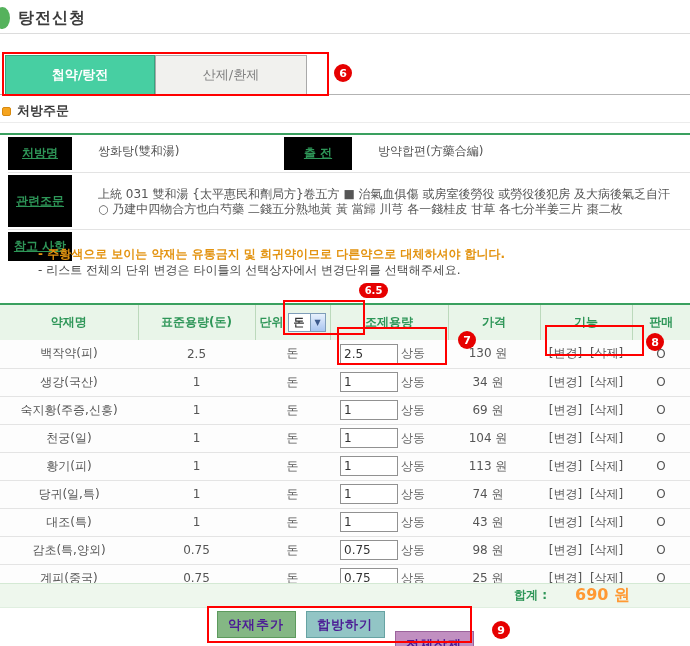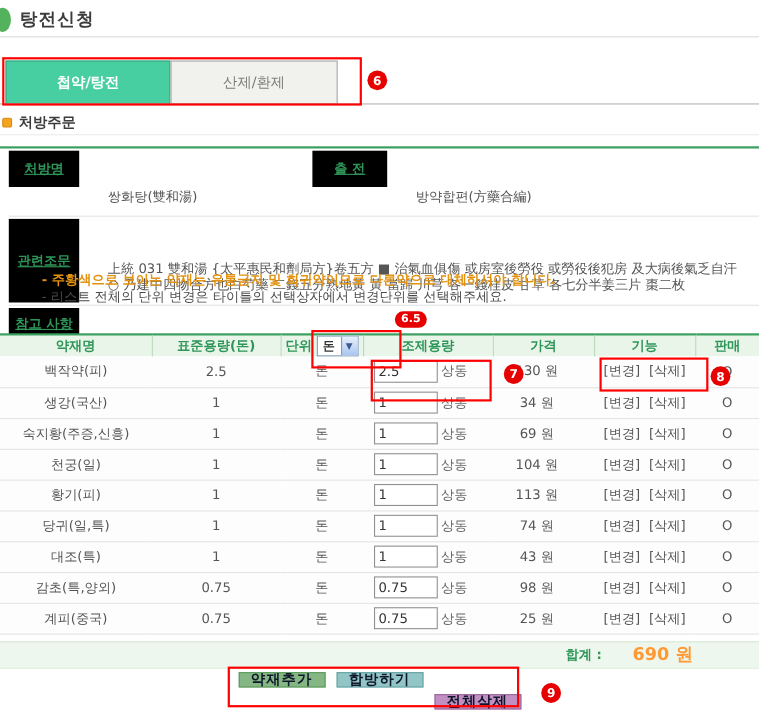--- a/index.html
+++ b/index.html
@@ -25,37 +25,37 @@
   .section-row { position:absolute; top:102px; left:2px; display:flex; align-items:center; }
   .bullet-icon { width:9px; height:9px; background:#f5a41f; border:1px solid #d8890e; border-radius:2px; margin-right:6px; }
   .section-title { font-size:13px; font-weight:bold; color:#3c3c3c; }
   .section-divider { position:absolute; top:122px; left:0; width:690px; height:1px; background:#ececec; }
 
   
   .info-table { position:absolute; top:133px; left:0; width:690px; border-top:2px solid #3aa05f;
                 display:grid; grid-template-columns:64px 212px 68px 346px; padding-left:8px; }
   .info-label { background:#000000; color:#2e9658; font-weight:bold; text-align:left;
                 display:flex; align-items:center; justify-content:center; margin:2px 0;text-decoration:underline; }
-  .info-value { color:#555; display:flex; align-items:center; padding:4px 26px;margin-top:28px; }
+  .info-value { color:#555; display:flex; align-items:center; padding:4px 26px; }
   .row1 { height:33px; }
   .row2 { min-height:52px; }
   .row3 { height:29px; }
   .span3 { grid-column:2 / 5; }
   .info-sep { grid-column:1 / 5; height:1px; background:#e3e3e3; }
   .related-text { line-height:15px; display:block; padding-top:2px; }
 
   
   .notices { position:absolute; top:246px; left:2px;margin-left:36px; }
   .notice { line-height:16px; }
   .notice.orange { color:#e39310; font-weight:bold; }
   .notice.gray { color:#4a4a4a; }
 
   
   .herb-table { position:absolute; top:303px; left:0; width:690px; border-collapse:collapse; table-layout:fixed; }
-  .herb-table thead tr { height:20px;padding-left:40px; }
+  .herb-table thead tr { height:36px;padding-left:40px; }
   .herb-table thead th { background:#e9f5e9; border-top:2px solid #3aa05f; color:#2e9658; font-size:12px;
                          font-weight:bold; text-align:center; vertical-align:middle; }
   .herb-table thead th + th { border-left:1px solid #bcd9bc; }
   .herb-table tbody td { height:28px; border-bottom:1px solid #e4e4e4; text-align:center; color:#555;
                          vertical-align:middle; background:#fdfdfd; }
   td.price-cell { text-align:right; padding-right:12px; }
   .unit-header { display:flex; align-items:center; justify-content:center; gap:4px; }
   .unit-select { display:inline-flex; align-items:center; width:38px; height:19px; background:#fff;
                  border:1px solid #7f9db9; cursor:pointer; }
   .unit-select .val { flex:1; text-align:center; color:#333; font-size:11px; }
@@ -71,21 +71,21 @@
 
   
   .total-row { position:absolute; top:583px; left:0; width:690px; height:25px; background:#eef7ed;
                border-top:1px solid #d4e9d4; border-bottom:1px solid #e0efe0;
                display:flex; align-items:center; justify-content:flex-end; padding-right:60px; }
   .total-label { color:#2e9658; font-weight:bold; margin-right:28px; }
   .total-value { color:#ff9933; font-weight:bold; font-size:16px; }
 
   
   .button-row { position:absolute; top:611px; left:0; width:690px; display:flex; justify-content:center; gap:10px; }
-  .act-btn { height:14px; width:79px; color:#0f172a; font-weight:bold; font-size:13px; cursor:pointer;
+  .act-btn { height:27px; width:79px; color:#4c1d95; font-weight:bold; font-size:13px; cursor:pointer;
              display:flex; align-items:center; justify-content:center; letter-spacing:1px; }
   .btn-green  { background:#84b784; border:1px solid #5d9a5d; }
   .btn-teal   { background:#92c5c5; border:1px solid #67a3a3; }
   .btn-purple { background:#c18fc1; border:1px solid #9c649c;margin-top:20px; }
 
   
   .ann-rect { position:absolute; border:2px solid #ff0000; pointer-events:none; }
   .rect-tabs    { left:2px;   top:52px;  width:327px; height:44px; }
   .rect-unit    { left:283px; top:300px; width:82px;  height:35px; }
   .rect-dose    { left:337px; top:327px; width:110px; height:38px; }

